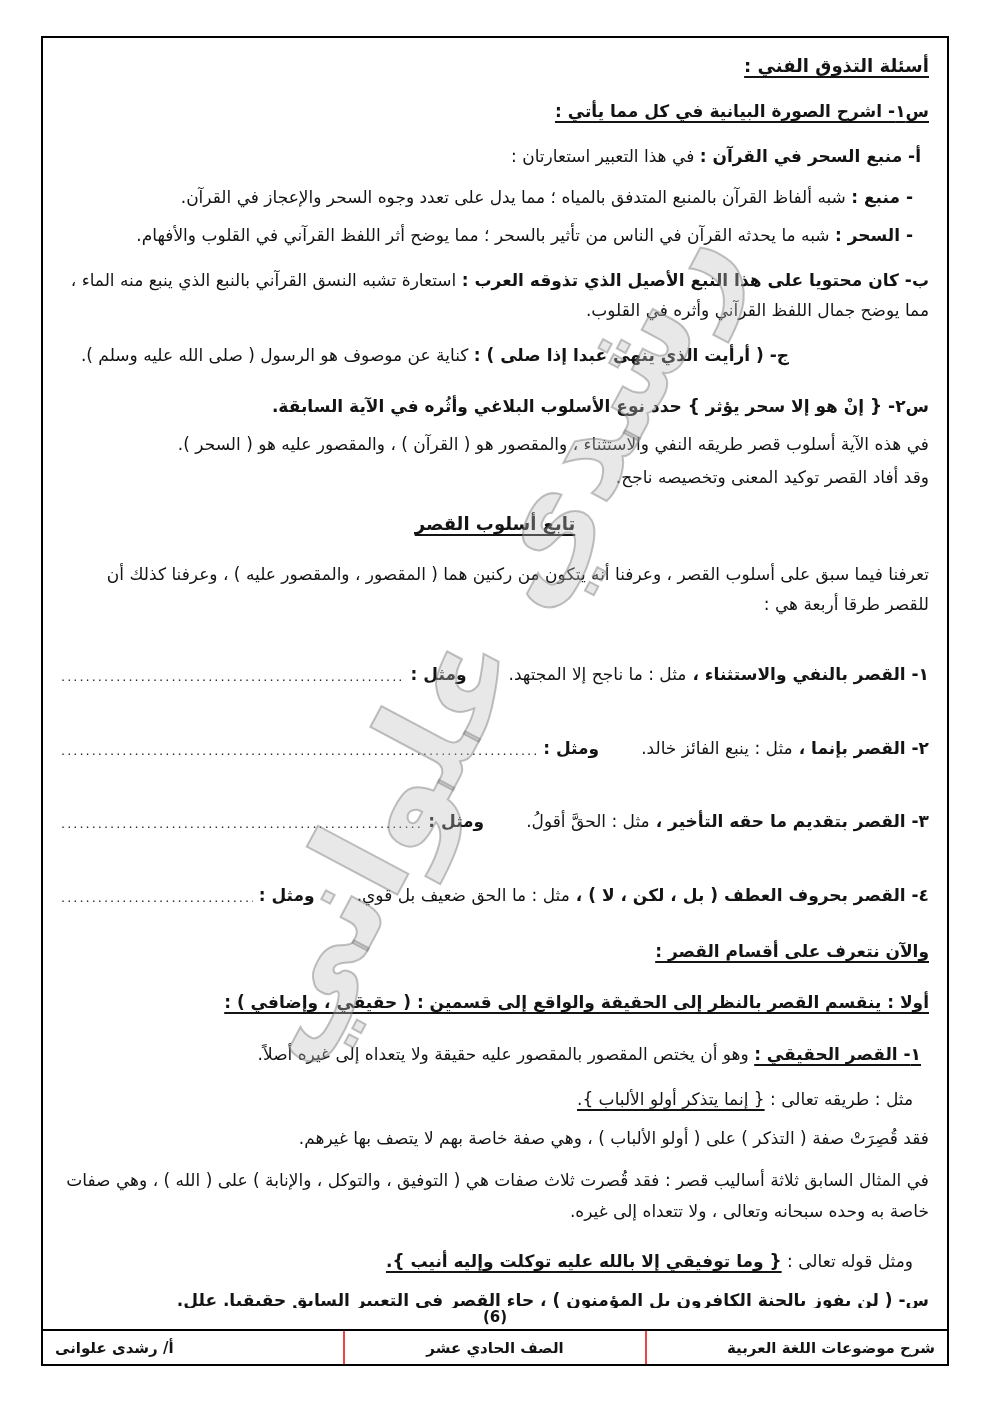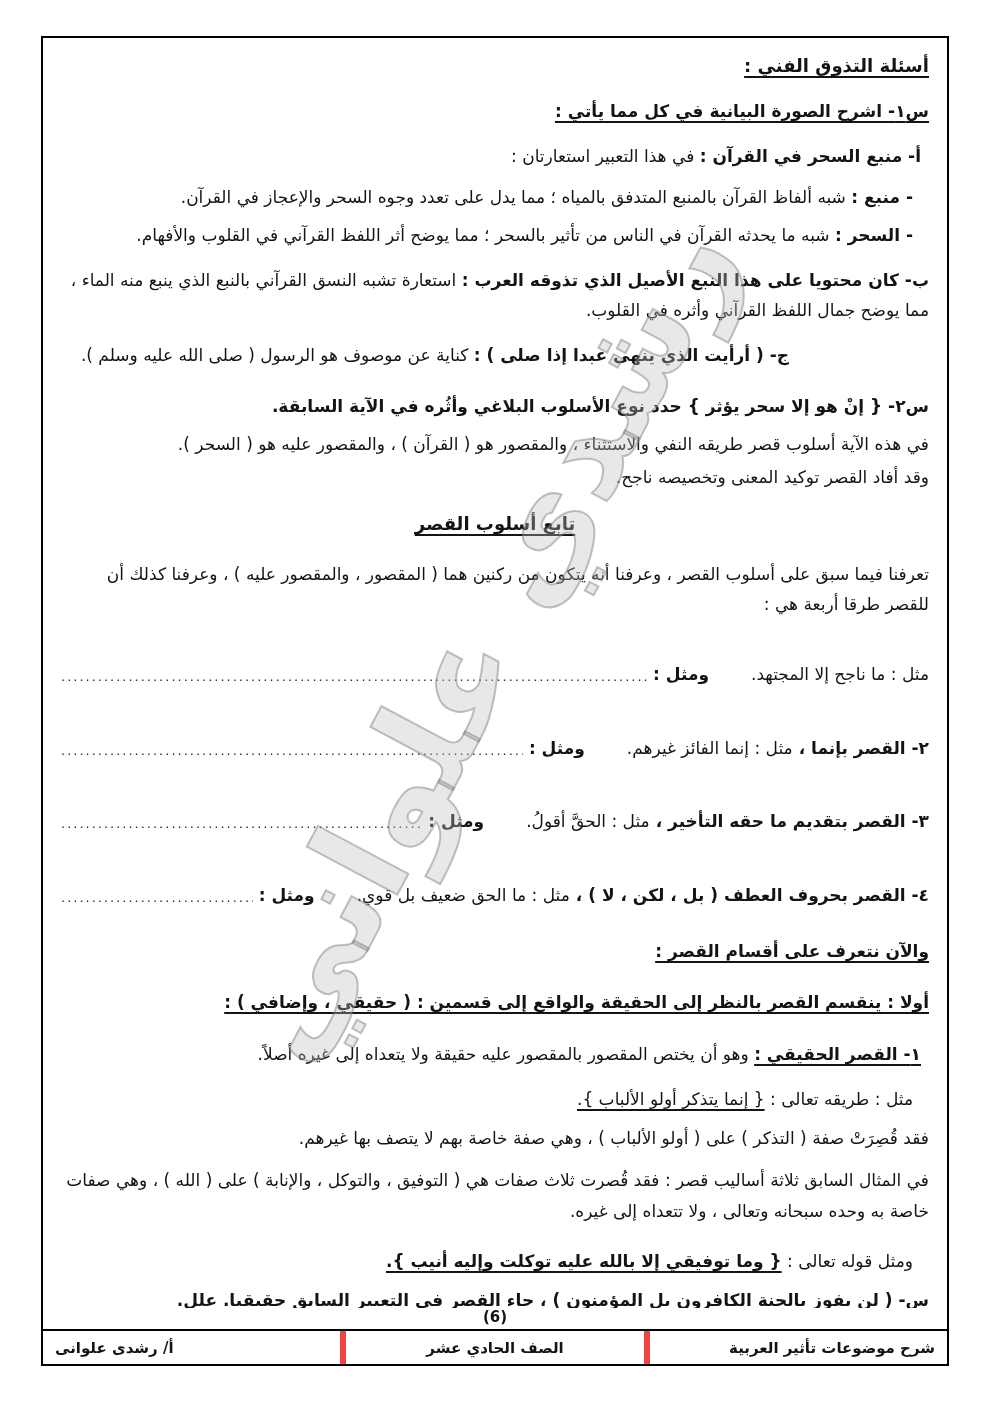--- a/index.html
+++ b/index.html
@@ -53,21 +53,21 @@
   .dotline{
     overflow:hidden;white-space:nowrap;direction:ltr;text-align:left;
     letter-spacing:2px;font-size:13px;color:#2a2a2a;margin-top:4px;width:830px;
   }
   .pagenum{text-align:center;font-weight:bold;font-size:15px;padding-bottom:3px;z-index:2;position:relative;background:transparent;}
   .footer-row{
     display:flex;direction:rtl;border-top:2px solid #000;height:33px;
     align-items:center;font-weight:bold;font-size:15px;z-index:2;position:relative;
   }
   .footer-row .cell{flex:1;padding:0 12px;box-sizing:border-box;}
-  .footer-row .cell:not(:last-child){border-left:6px solid #ef4444;height:100%;display:flex;align-items:center;}
+  .footer-row .cell:not(:last-child){border-left:2px solid #ef4444;height:100%;display:flex;align-items:center;}
   .footer-row .c-right{justify-content:flex-start;text-align:right;}
   .footer-row .c-center{justify-content:center;text-align:center;}
   .footer-row .c-left{text-align:left;}
   .footer-row .c-left{display:flex;align-items:center;justify-content:flex-start;}
   
   .footer-row .c-left span{margin-right:auto;}
 </style>
 </head>
 <body>
 
@@ -119,28 +119,29 @@
       <div class="line mb2">في هذه الآية أسلوب قصر طريقه النفي والاستثناء ، والمقصور هو ( القرآن ) ، والمقصور عليه هو ( السحر ).</div>
       <div class="line mb16">وقد أفاد القصر توكيد المعنى وتخصيصه ناجح.</div>
 
       <div class="line center mb18">
         <span class="b u fs26">تابع أسلوب القصر</span>
       </div>
 
       <div class="line mb22">تعرفنا فيما سبق على أسلوب القصر ، وعرفنا أنه يتكون من ركنين هما ( المقصور ، والمقصور عليه ) ، وعرفنا كذلك أن للقصر طرقا أربعة هي :</div>
 
       <div class="method">
+        <span class="lbl b">١- القصر بالنفي والاستثناء ،</span>
         <span class="exm">مثل : ما ناجح إلا المجتهد.</span>
         <span class="more">ومثل :</span>
         <span class="dots">........................................................................................................................................................................</span>
       </div>
 
       <div class="method">
         <span class="lbl b">٢- القصر بإنما ،</span>
-        <span class="exm">مثل : إنما الفائز غيرهم.</span>
+        <span class="exm">مثل : ينبع الفائز خالد.</span>
         <span class="more">ومثل :</span>
         <span class="dots">........................................................................................................................................................................</span>
       </div>
 
       <div class="method">
         <span class="lbl b">٣- القصر بتقديم ما حقه التأخير ،</span>
         <span class="exm">مثل : الحقَّ أقولُ.</span>
         <span class="more">ومثل :</span>
         <span class="dots">........................................................................................................................................................................</span>
       </div>
@@ -183,21 +184,21 @@
         <span class="b">س- ( لن يفوز بالجنة الكافرون بل المؤمنون ) ، جاء القصر في التعبير السابق حقيقيا. علل.</span>
       </div>
 
       <div class="dotline">........................................................................................................................................................................</div>
 
     </div>
 
     <div class="pagenum">(6)</div>
 
     <div class="footer-row">
-      <div class="cell c-right">شرح موضوعات تأثير العربية</div>
+      <div class="cell c-right">شرح موضوعات اللغة العربية</div>
       <div class="cell c-center">الصف الحادي عشر</div>
       <div class="cell c-left">
         <span>أ/ رشدى علوانى</span>
       </div>
     </div>
 
   </div>
 </div>
 
 </body></html>

